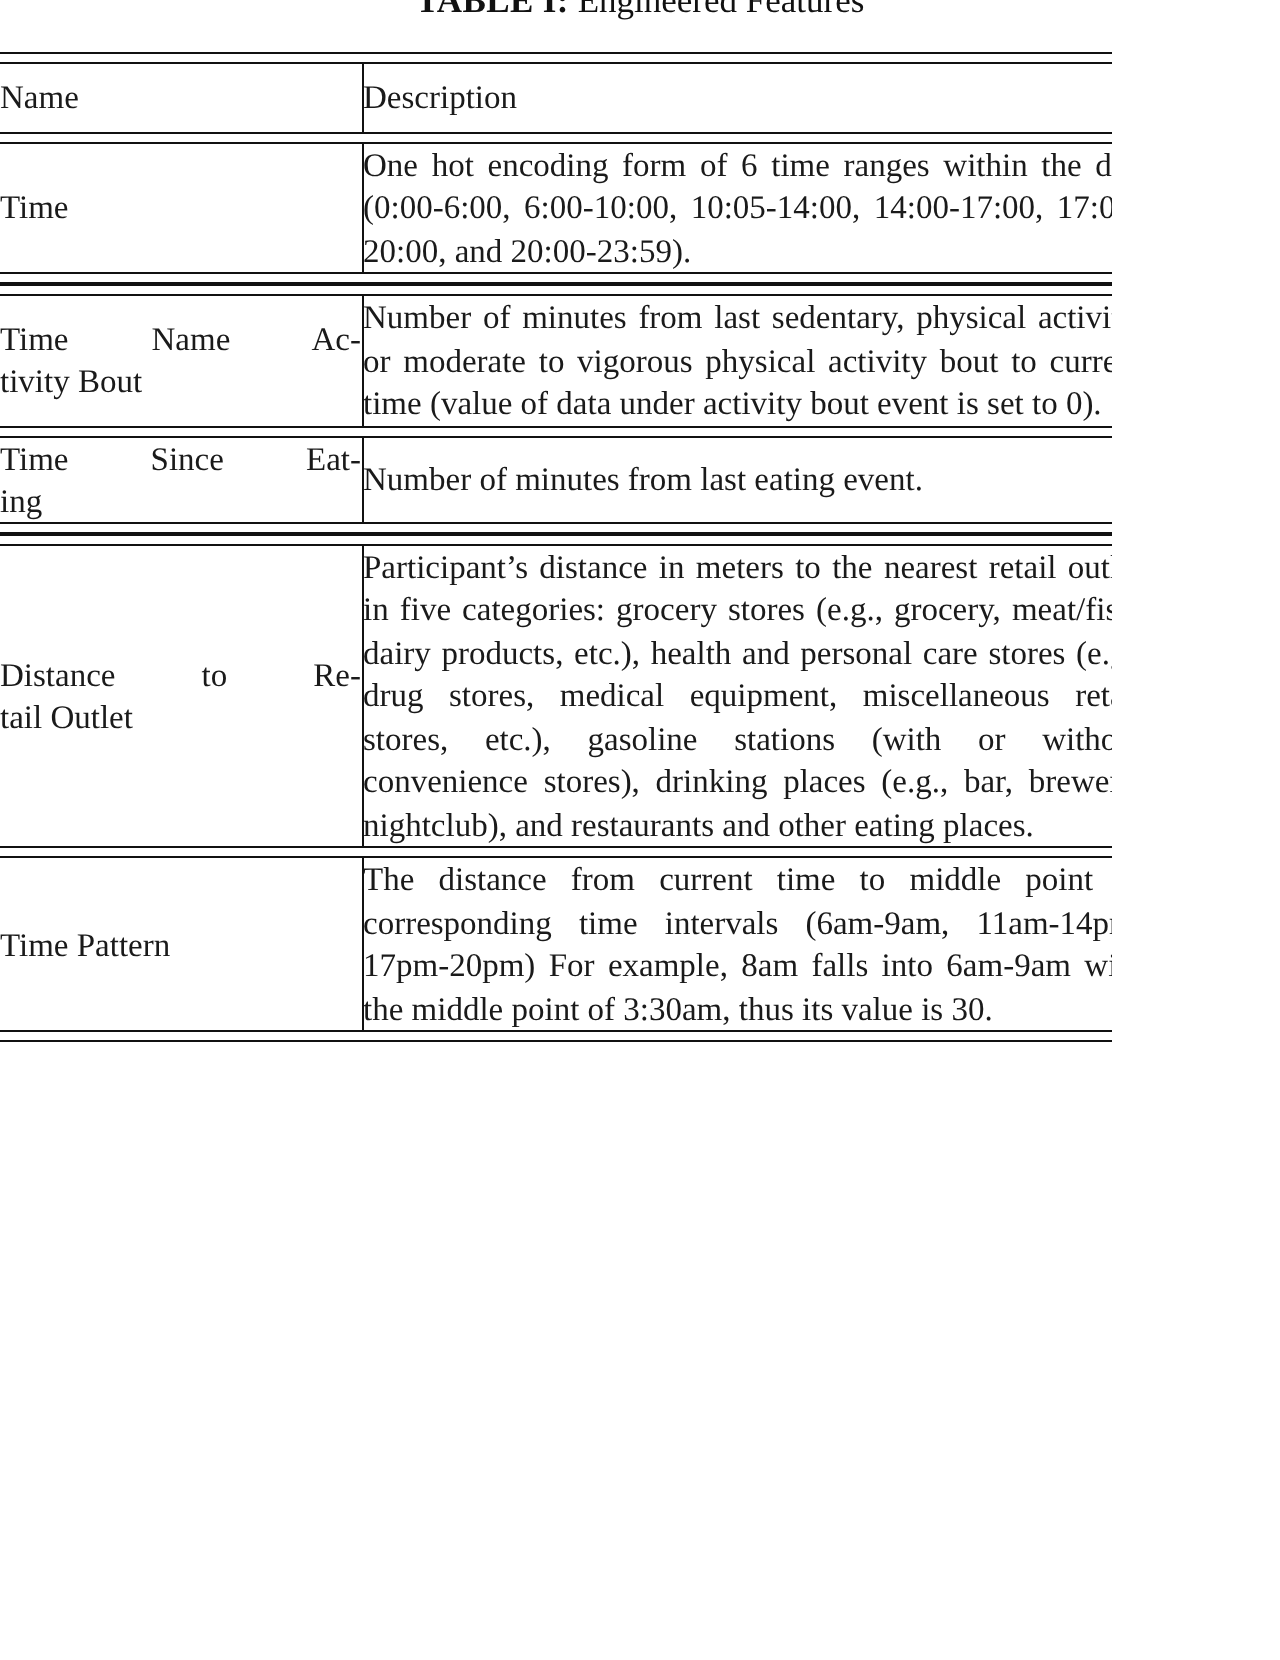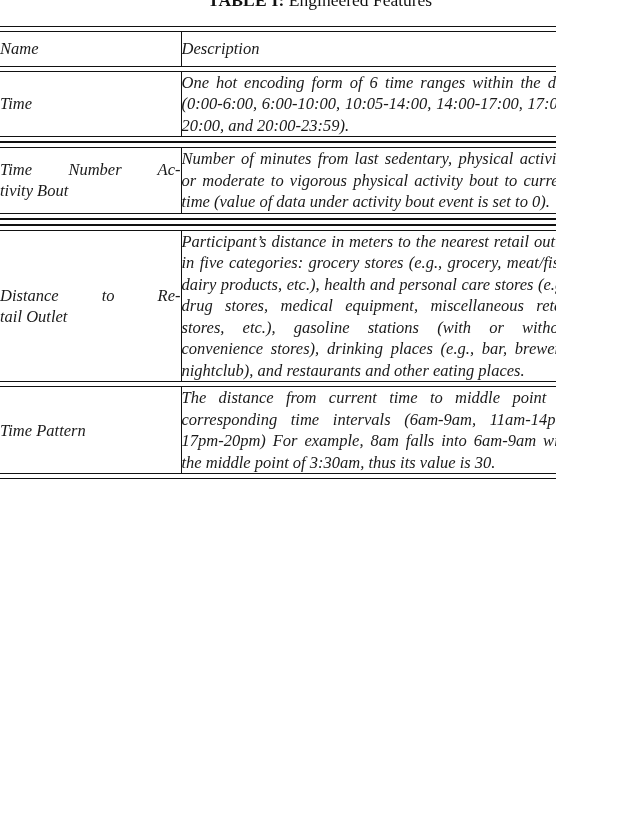--- a/index.html
+++ b/index.html
@@ -57,21 +57,20 @@
   }
   table.feat {
     border-collapse: collapse;
     width: 640px;
     table-layout: fixed;
   }
   table.feat td, table.feat th {
     padding: 0;
     vertical-align: middle;
     font-weight: normal;
-    font-style: italic;
   }
 
   
   col.c-name { width: 181px; }
   col.c-desc { width: 391px; }
   col.c-size { width: 68px; }
   .hr-thick {
     height: 4px;
     background: transparent;
     border-top: 1.6px solid #111;
@@ -189,32 +188,40 @@
         </tr>
 
         <tr class="sep-row">
           <td colspan="3">
               <div class="hr-thick"></div>
             </td>
         </tr>
 
         <tr>
           <td class="cell-name">
-            <span class="name-just">Time Number Ac-</span>
+            <span class="name-just">Time Name Ac-</span>
             <span class="name-plain">tivity Bout</span>
           </td>
           <td class="cell-desc">Number of minutes from last sedentary, physical activity, or moderate to vigorous physical activity bout to current time (value of data under activity bout event is set to 0).</td>
           <td class="cell-size">3</td>
         </tr>
         <tr class="sep-row">
           <td colspan="3">
               <div class="hr-thick"></div>
             </td>
         </tr>
 
+        <tr>
+          <td class="cell-name">
+            <span class="name-just">Time Since Eat-</span>
+            <span class="name-plain">ing</span>
+          </td>
+          <td class="cell-desc">Number of minutes from last eating event.</td>
+          <td class="cell-size">1</td>
+        </tr>
         <tr class="sep-row">
           <td colspan="3">
               <div class="hr-thick"></div>
             </td>
         </tr>
 
         <tr class="sep-row">
           <td colspan="3">
               <div class="hr-thick"></div>
             </td>

